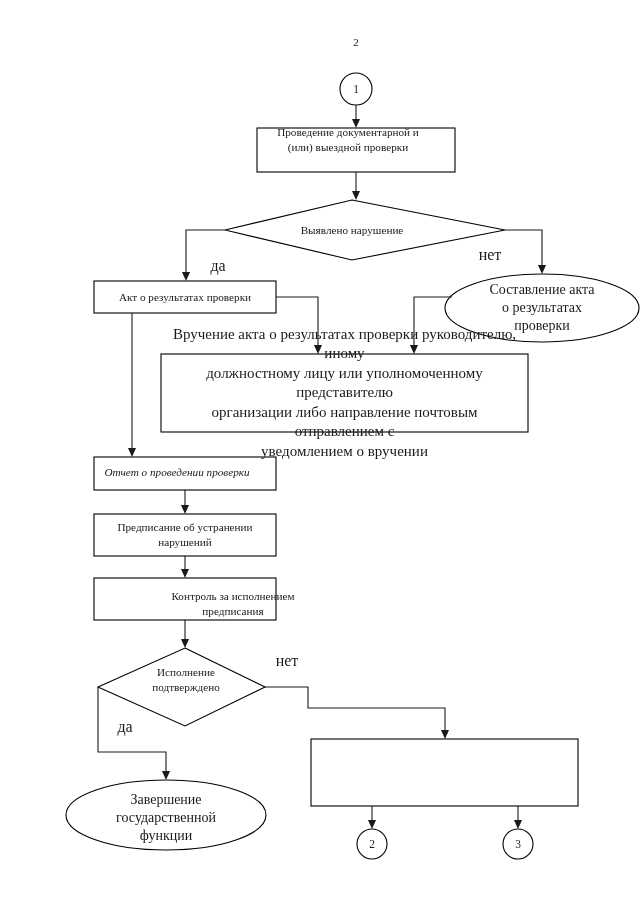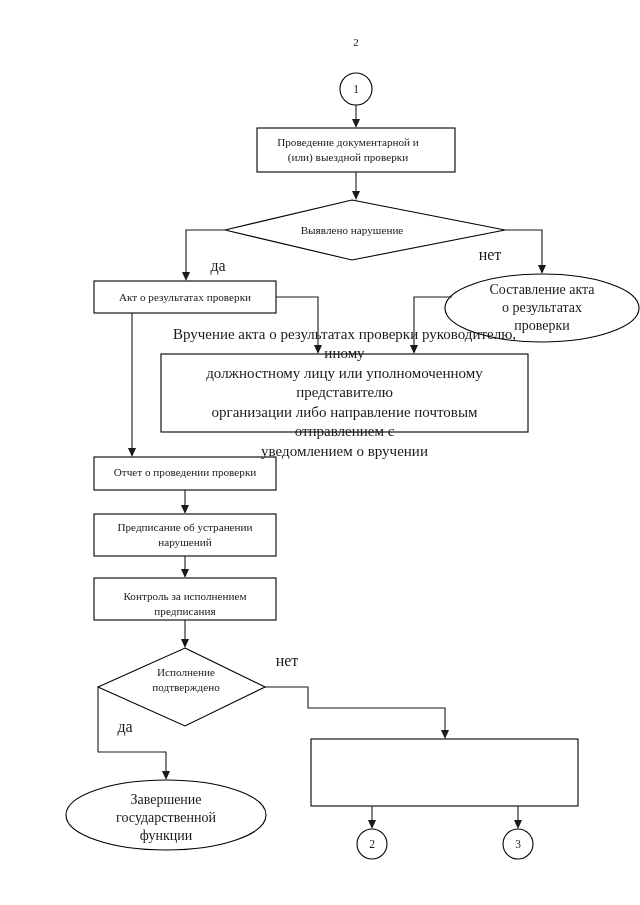--- a/index.html
+++ b/index.html
@@ -132,46 +132,46 @@
     <polygon class="arrowhead" points="372,829 368,820 376,820"></polygon>
 
     <path class="conn" d="M518,806 L518,823"></path>
     <polygon class="arrowhead" points="518,829 514,820 522,820"></polygon>
   </svg>
 
   <div class="lbl lbl-page" style="left:330px; top:35px; width:52px;">2</div>
 
   <div class="lbl lbl-circ center-y" style="left:336px; top:73px; width:40px; height:32px;">1</div>
 
-  <div class="lbl lbl-box center-y" style="left:259px; top:130px; width:178px; height:40px;">Проведение документарной  и
+  <div class="lbl lbl-box center-y" style="left:259px; top:120px; width:178px; height:40px;">Проведение документарной  и
 (или) выездной проверки</div>
 
   <div class="lbl lbl-box center-y" style="left:262px; top:216px; width:180px; height:28px;">Выявлено нарушение</div>
 
   <div class="lbl lbl-conn" style="left:198px; top:256px; width:40px;">да</div>
 
   <div class="lbl lbl-conn" style="left:470px; top:245px; width:40px;">нет</div>
 
   <div class="lbl lbl-box center-y" style="left:96px; top:283px; width:178px; height:28px;">Акт о результатах проверки</div>
 
   <div class="lbl lbl-small center-y" style="left:468px; top:283px; width:148px; height:50px;">Составление акта
 о результатах
 проверки</div>
 
   <div class="lbl lbl-big center-y" style="left:165px; top:357px; width:359px; height:72px;">Вручение акта о результатах проверки руководителю, иному
 должностному лицу или уполномоченному представителю
 организации либо направление почтовым отправлением с
 уведомлением о вручении</div>
 
-  <div class="lbl lbl-box center-y" style="left:96px; top:459px; width:178px; height:27px;">Отчет о проведении проверки</div>
+  <div class="lbl lbl-box center-y" style="left:88px; top:459px; width:178px; height:27px;font-style:italic;">Отчет о проведении проверки</div>
 
   <div class="lbl lbl-box center-y" style="left:96px; top:516px; width:178px; height:38px;">Предписание об устранении
 нарушений</div>
 
-  <div class="lbl lbl-box center-y" style="left:96px; top:580px; width:178px; height:48px;">Контроль за исполнением
+  <div class="lbl lbl-box center-y" style="left:96px; top:580px; width:178px; height:48px;padding-left:48px;">Контроль за исполнением
 предписания</div>
 
   <div class="lbl lbl-box center-y" style="left:126px; top:663px; width:120px; height:34px;">Исполнение
 подтверждено</div>
 
   <div class="lbl lbl-conn" style="left:105px; top:717px; width:40px;">да</div>
 
   <div class="lbl lbl-conn" style="left:267px; top:651px; width:40px;">нет</div>
 
   <div class="lbl lbl-small center-y" style="left:96px; top:793px; width:140px; height:50px;">Завершение

